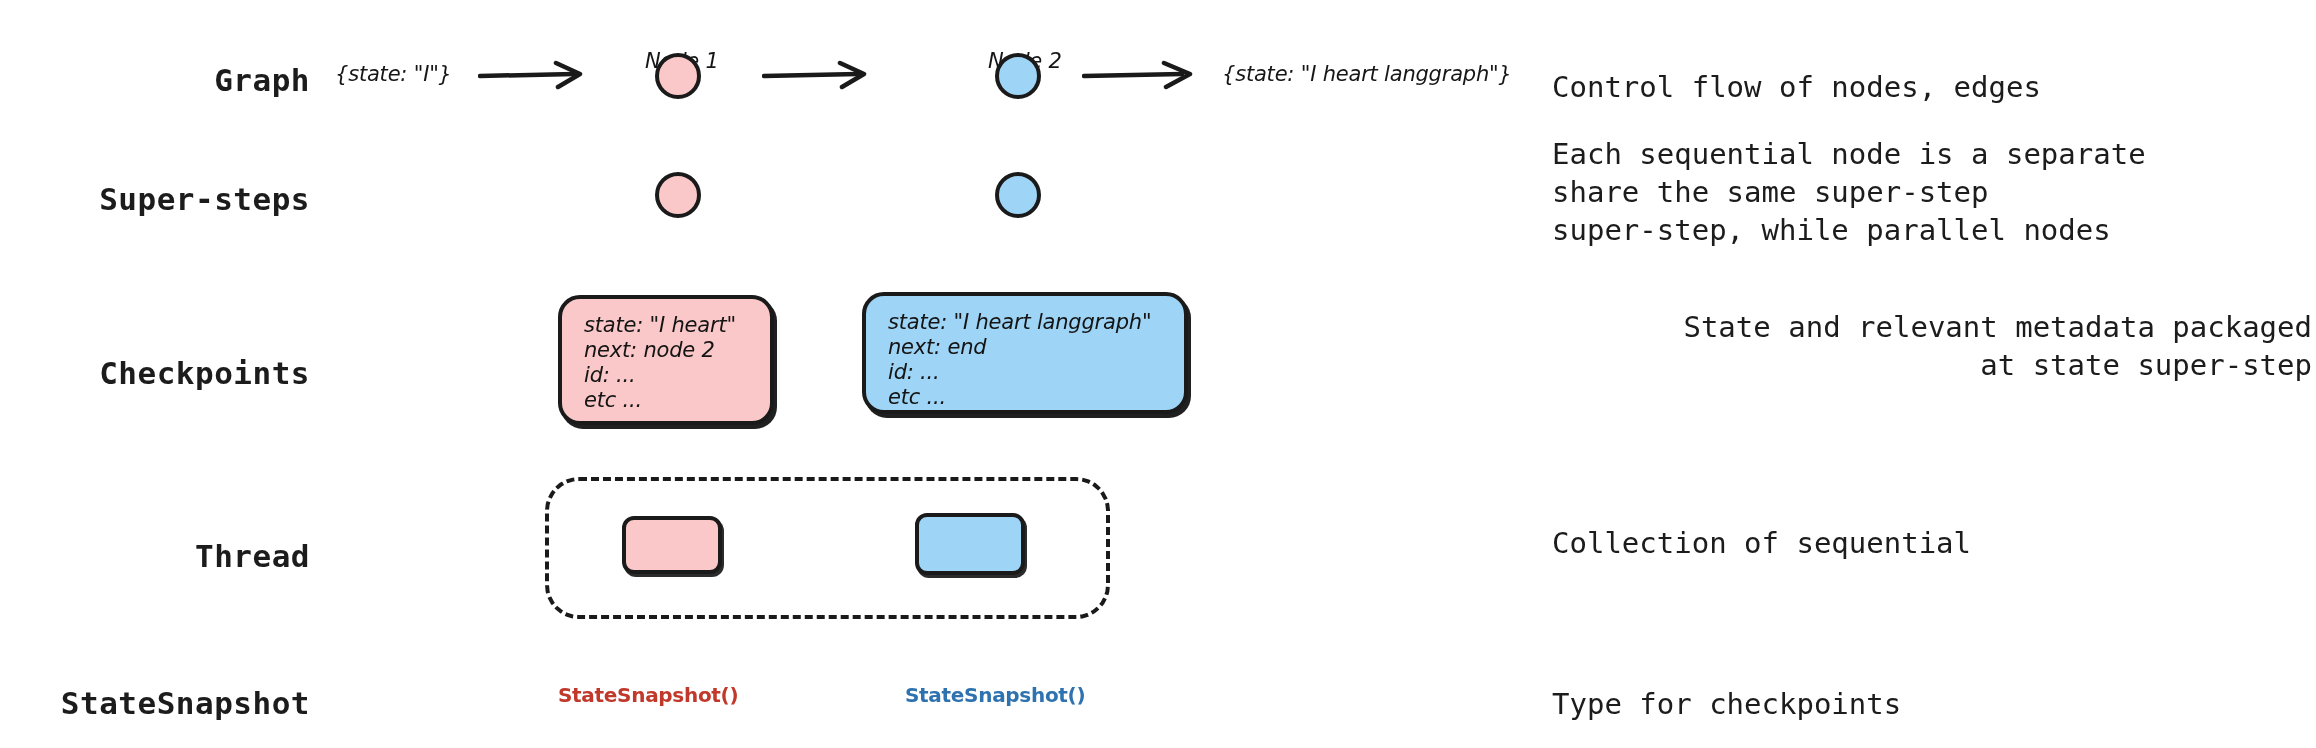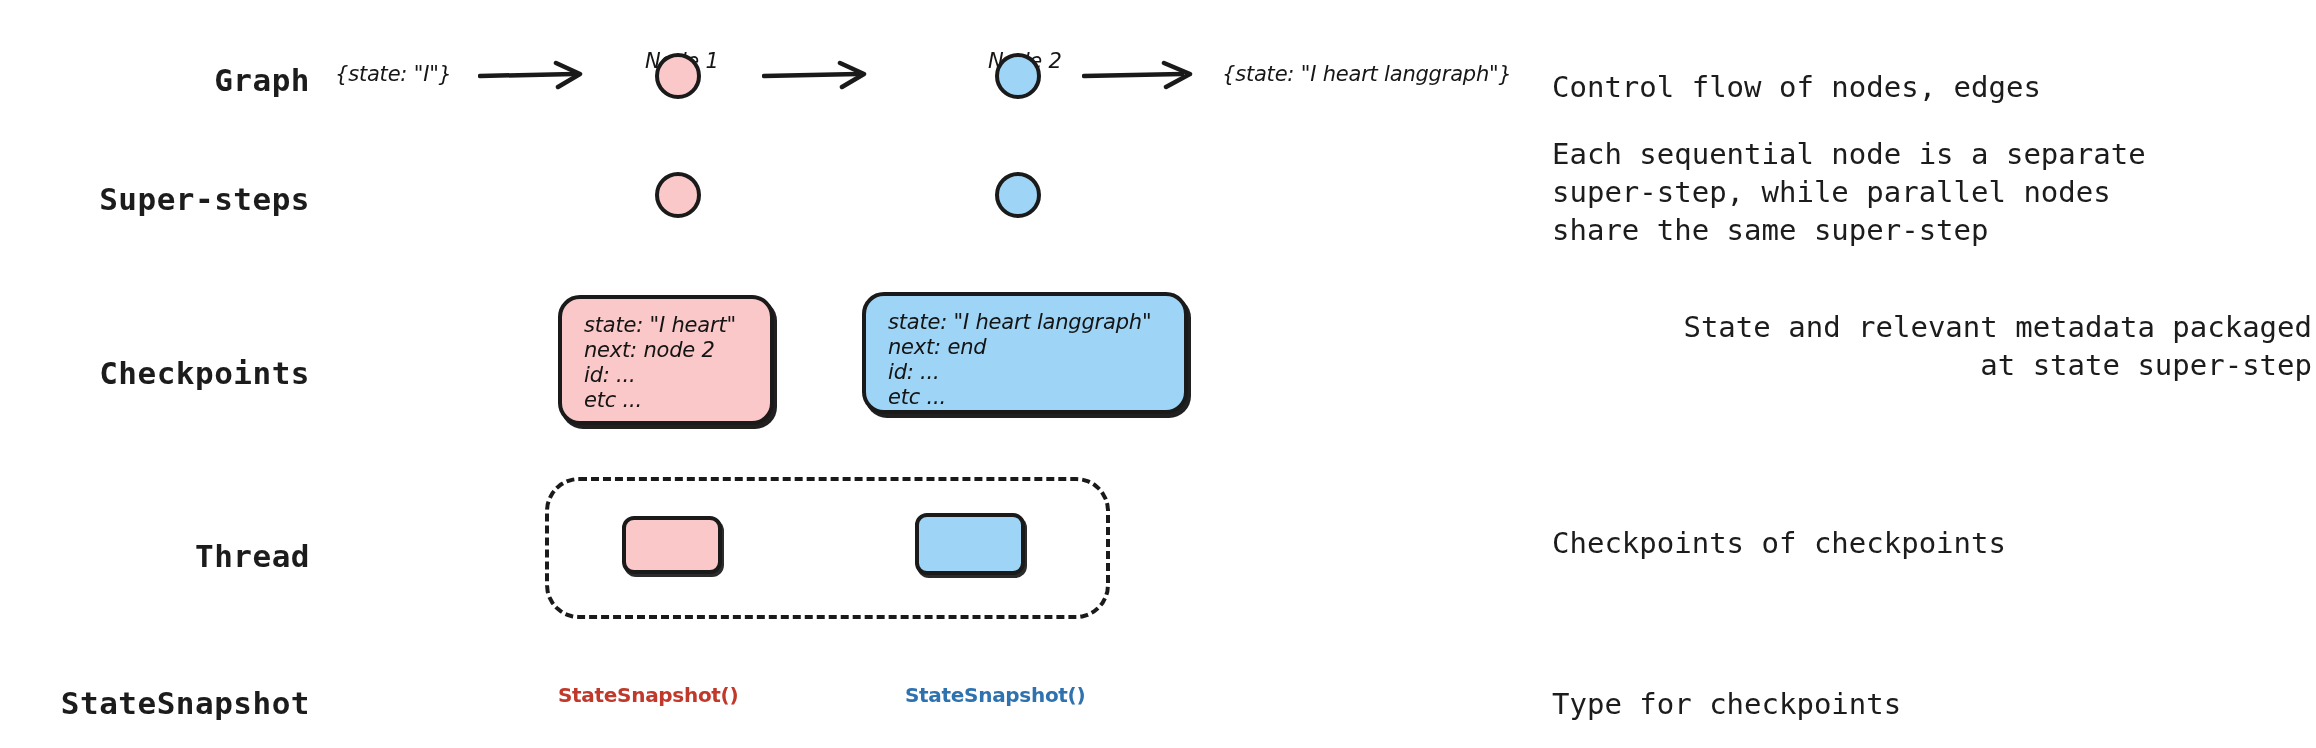--- a/index.html
+++ b/index.html
@@ -168,22 +168,22 @@
   <div class="desc" style="top:52px;margin-top:16px;">
     <span>Control flow of nodes, edges</span>
   </div>
 
   <div class="node-circle fill-pink" style="left:655px; top:172px;"></div>
 
   <div class="node-circle fill-blue" style="left:995px; top:172px;"></div>
 
   <div class="desc" style="top:135px;">
     <span>Each sequential node is a separate</span>
+    <span>share the same super-step</span>
     <span>super-step, while parallel nodes</span>
-    <span>share the same super-step</span>
   </div>
 
   <div class="ckpt-box fill-pink" style="left:558px; top:295px; width:216px; height:130px;">
     <span class="line">state: "I heart"</span>
     <span class="line">next: node 2</span>
     <span class="line">id: ...</span>
     <span class="line">etc ...</span>
   </div>
 
   <div class="ckpt-box fill-blue" style="left:862px; top:292px; width:326px; height:122px;">
@@ -198,21 +198,21 @@
     <span>at state super-step</span>
   </div>
 
   <div class="thread-box" style="left:545px; top:477px; width:565px; height:142px;"></div>
 
   <div class="mini-box fill-pink" style="left:622px; top:516px; width:100px; height:58px;"></div>
 
   <div class="mini-box fill-blue" style="left:915px; top:513px; width:110px; height:62px;"></div>
 
   <div class="desc" style="top:524px;">
-    <span>Checkpoints of checkpoints</span>
+    <span>Collection of sequential</span>
   </div>
 
   <div class="snap" style="left:558px; top:683px; color:#c0392b;">StateSnapshot()</div>
 
   <div class="snap" style="left:905px; top:683px; color:#2e72b0;">StateSnapshot()</div>
 
   <div class="desc" style="top:685px;">
     <span>Type for checkpoints</span>
   </div>
 

